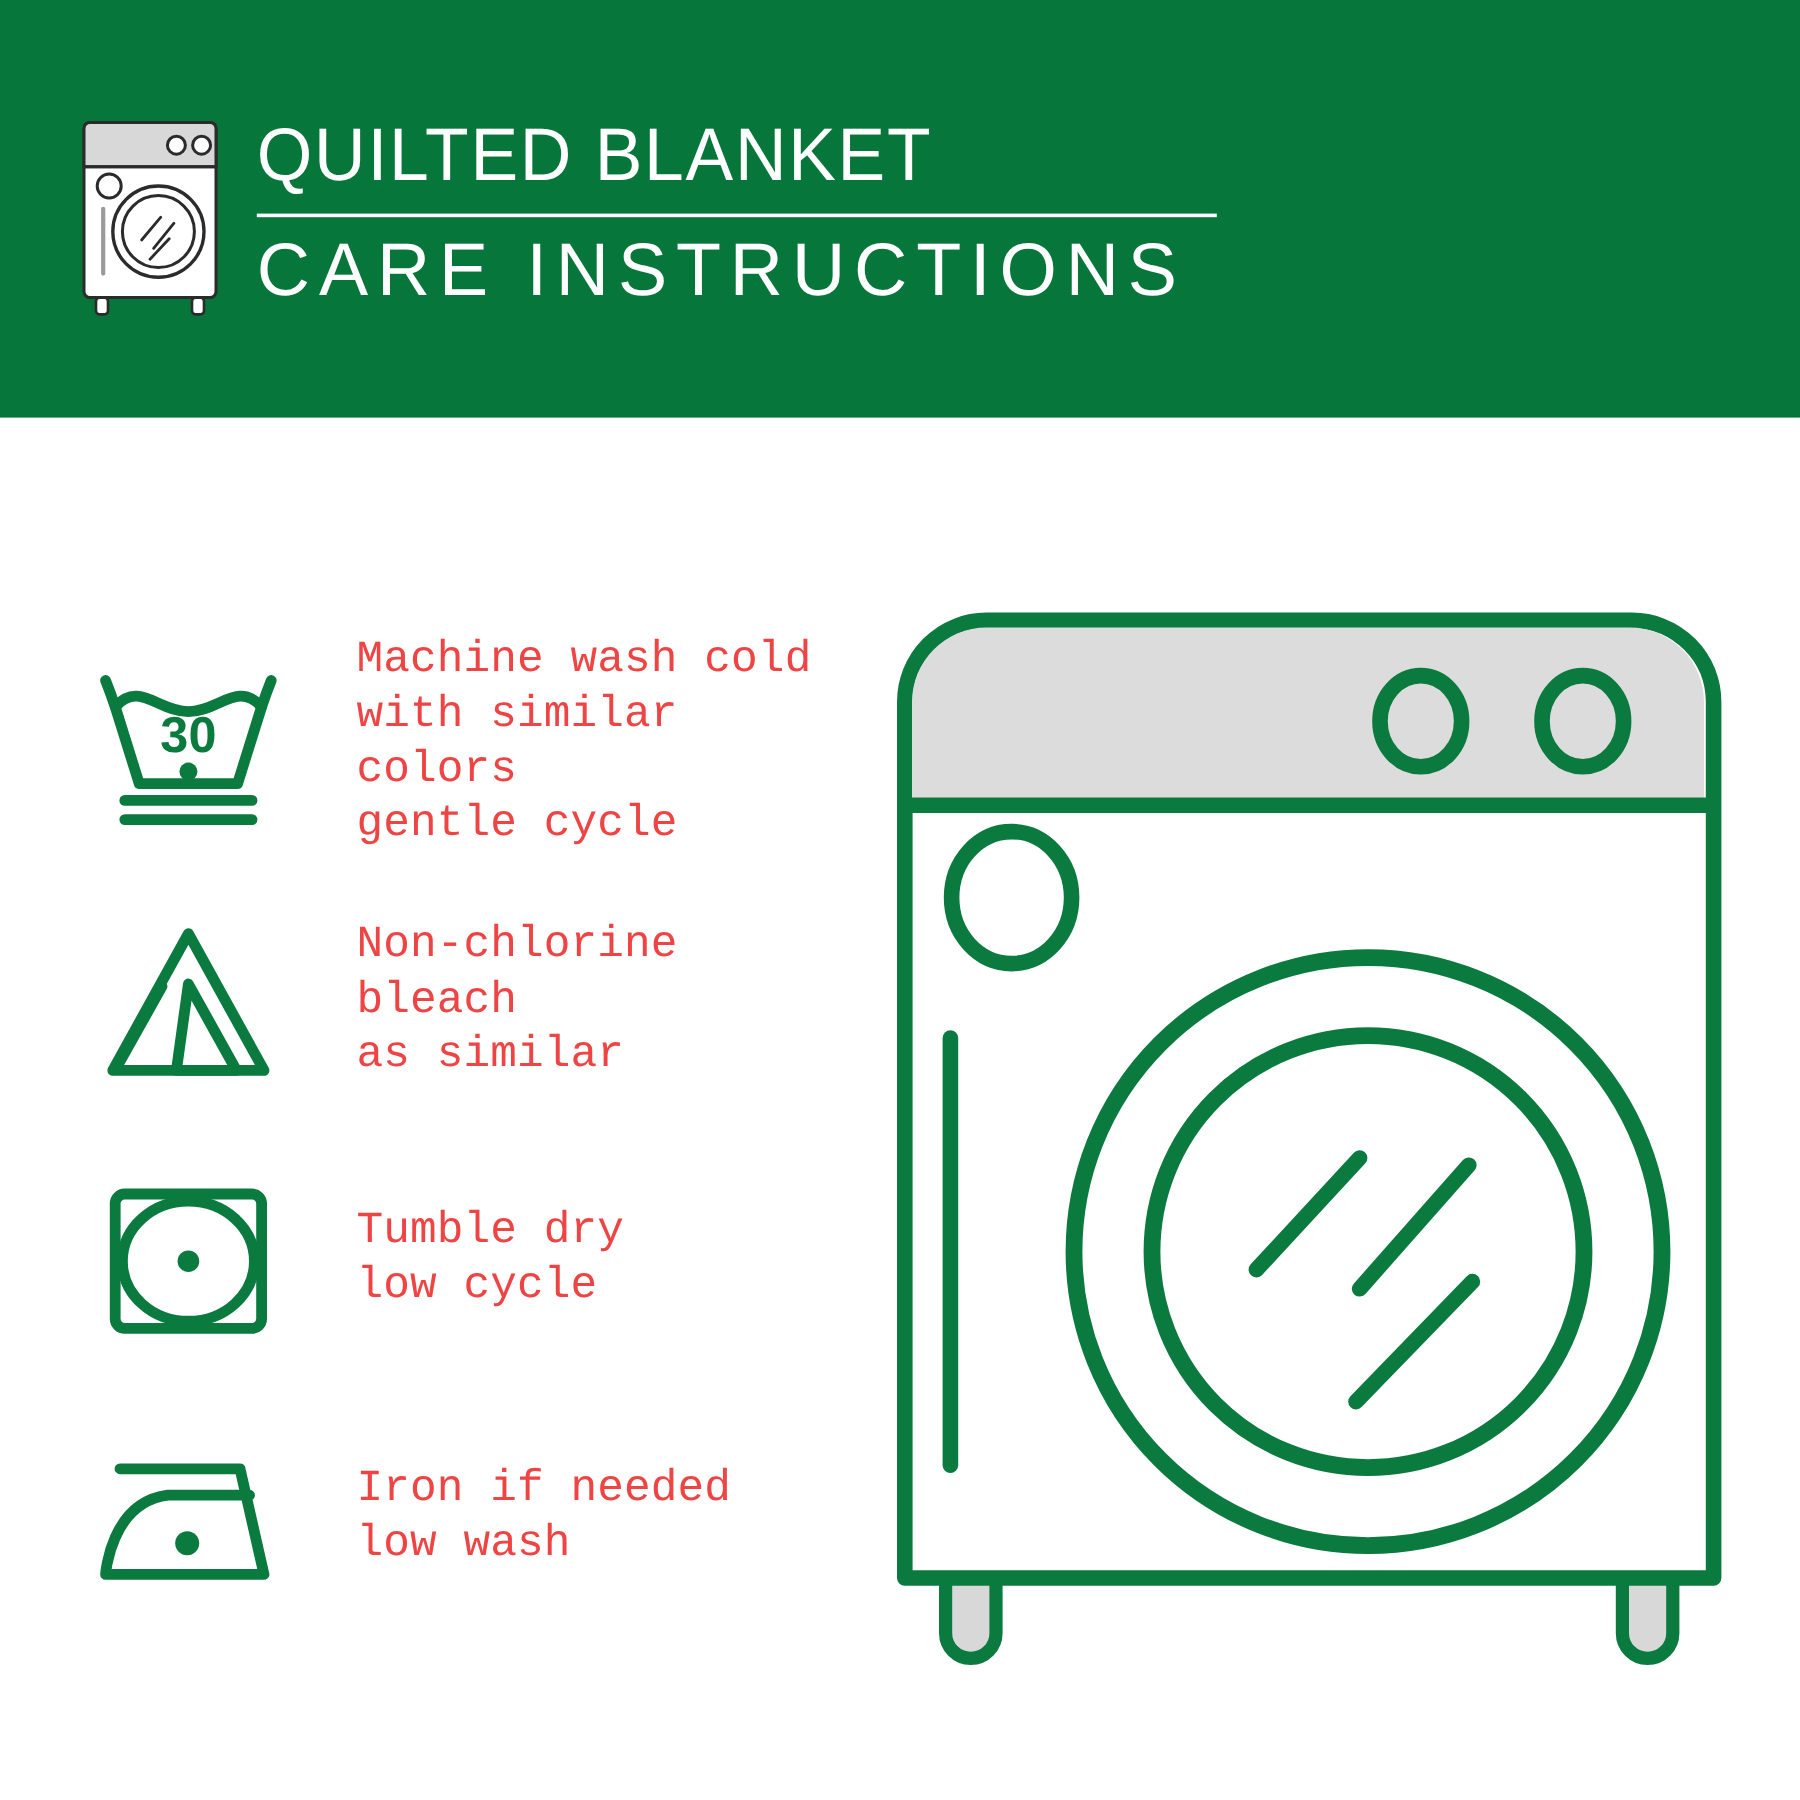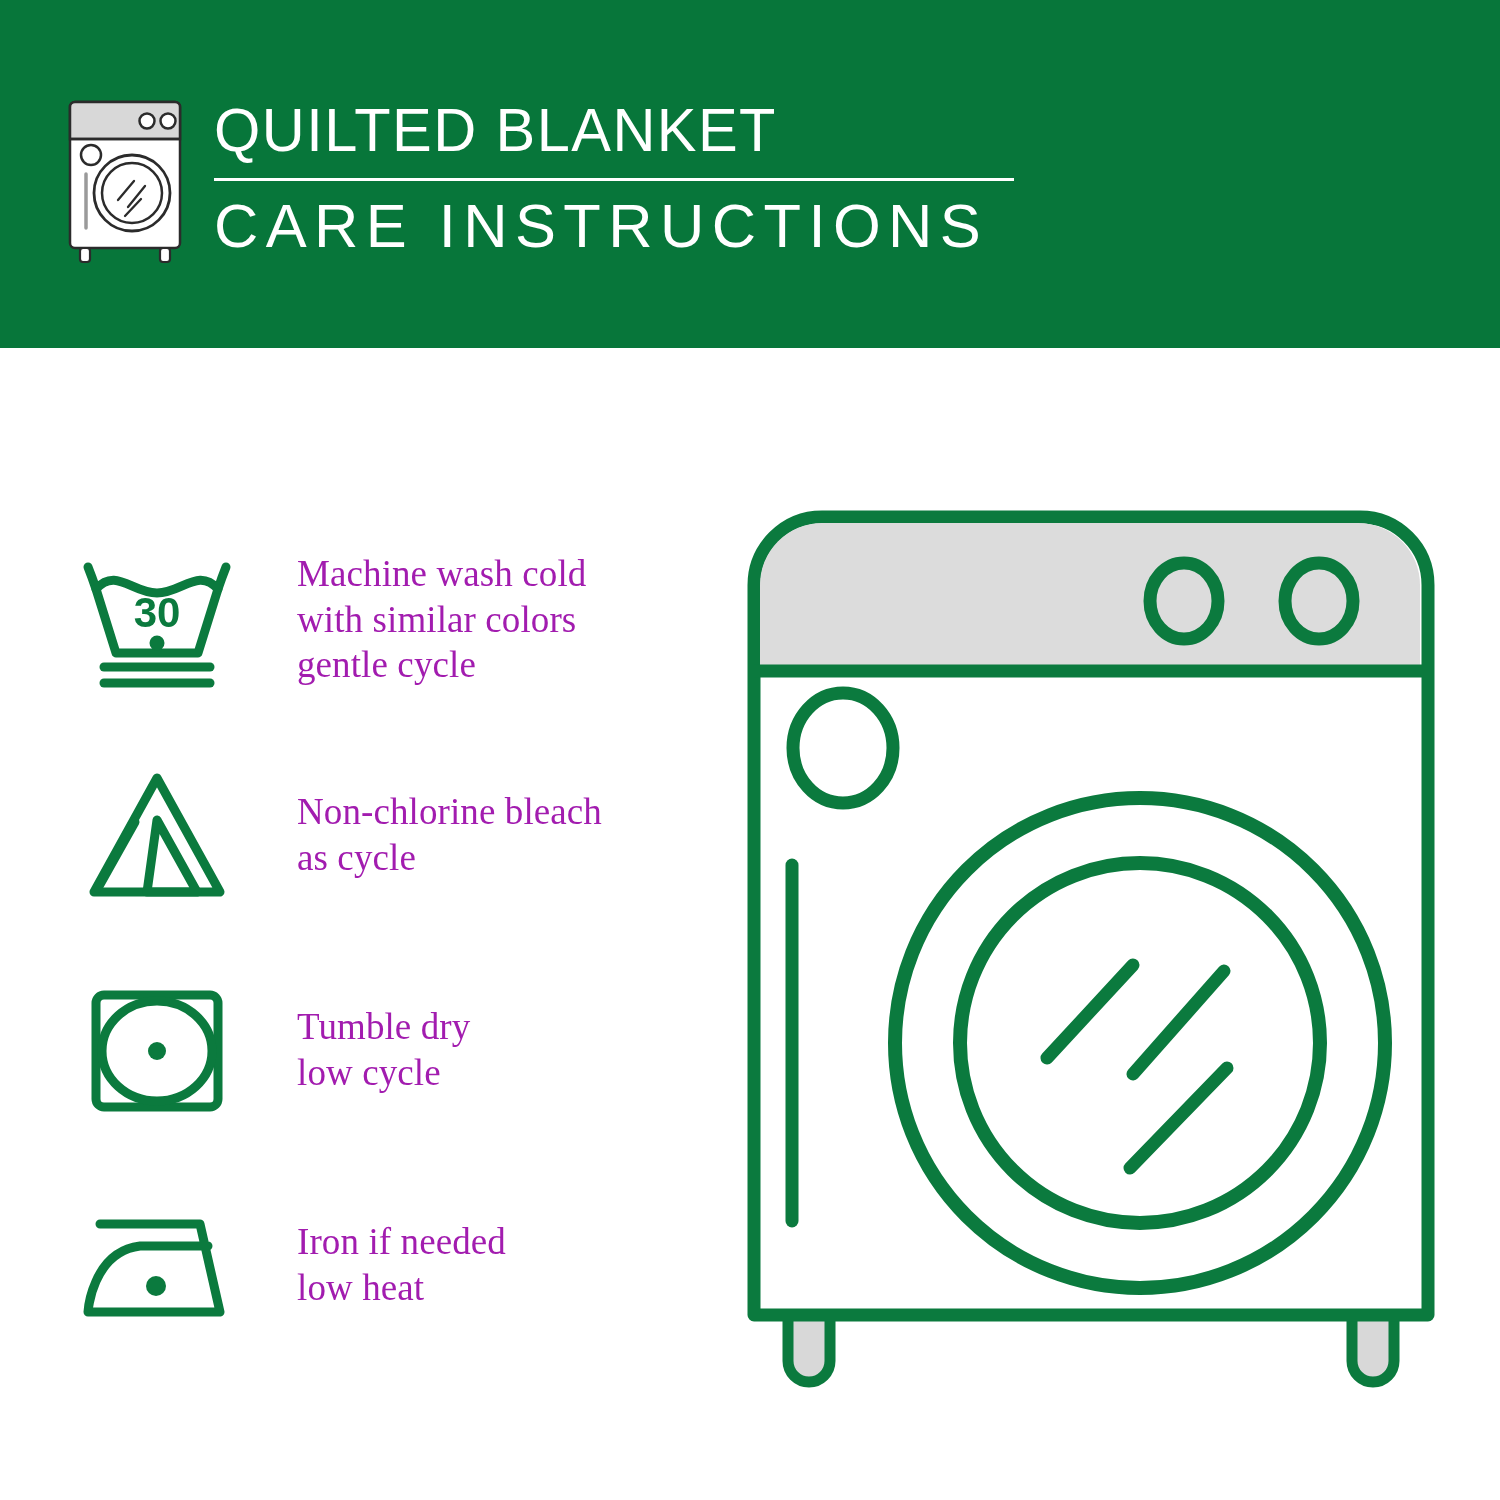--- a/index.html
+++ b/index.html
@@ -94,24 +94,24 @@
     height: 215px;
   }
   .care-symbol {
     width: 175px;
     flex: none;
     display: flex;
     align-items: center;
     justify-content: flex-start;
   }
   .care-text {
-    font-family: Liberation Serif, serif;
+    font-family: Liberation Mono, monospace;
     font-size: 37px;
     line-height: 1.24;
-    color: #a21caf;
+    color: #ef4444;
     letter-spacing: 0.1px;
     white-space: pre-line;
     padding-left: 52px;
   }
 
   
   .machine-wrap {
     position: absolute;
     left: 740px;
     top: 155px;
@@ -190,21 +190,21 @@
         <div class="care-symbol">
           <svg viewBox="0 0 175 150" width="175" height="150">
             <g fill="none" stroke="#0b7a3e" stroke-width="9" stroke-linecap="round" stroke-linejoin="round">
               <path d="M87 18 L150 132 L24 132 Z"></path>
               <path d="M87 60 L127 132 L77 132 Z"></path>
               <line x1="65" y1="62" x2="28" y2="128"></line>
             </g>
           </svg>
         </div>
         <div class="care-text">Non-chlorine bleach
-as cycle</div>
+as similar</div>
       </div>
 
       <div class="care-row">
         <div class="care-symbol">
           <svg viewBox="0 0 175 150" width="175" height="150">
             <g fill="none" stroke="#0b7a3e" stroke-width="9" stroke-linecap="round" stroke-linejoin="round">
               <rect x="26" y="20" width="122" height="112" rx="8"></rect>
               <ellipse cx="87" cy="76" rx="55" ry="50"></ellipse>
             </g>
             <circle cx="87" cy="76" r="9" fill="#0b7a3e"></circle>
@@ -217,21 +217,21 @@
       <div class="care-row">
         <div class="care-symbol">
           <svg viewBox="0 0 175 150" width="175" height="150">
             <g fill="none" stroke="#0b7a3e" stroke-width="9" stroke-linecap="round" stroke-linejoin="round">
               <path d="M30 34 L130 34 L150 122 L18 122 C18 122 22 62 70 56 L138 56"></path>
             </g>
             <circle cx="86" cy="96" r="10" fill="#0b7a3e"></circle>
           </svg>
         </div>
         <div class="care-text">Iron if needed
-low heat</div>
+low wash</div>
       </div>
 
     </div>
 
     <div class="machine-wrap">
       <svg viewBox="0 0 700 920" width="700" height="920">
 
         <g>
           <path d="M48 800 h42 v58 a21 21 0 0 1 -42 0 z" fill="#d8d8d8" stroke="#0b7a3e" stroke-width="11" stroke-linejoin="round"></path>
           <path d="M612 800 h42 v58 a21 21 0 0 1 -42 0 z" fill="#d8d8d8" stroke="#0b7a3e" stroke-width="11" stroke-linejoin="round"></path>

